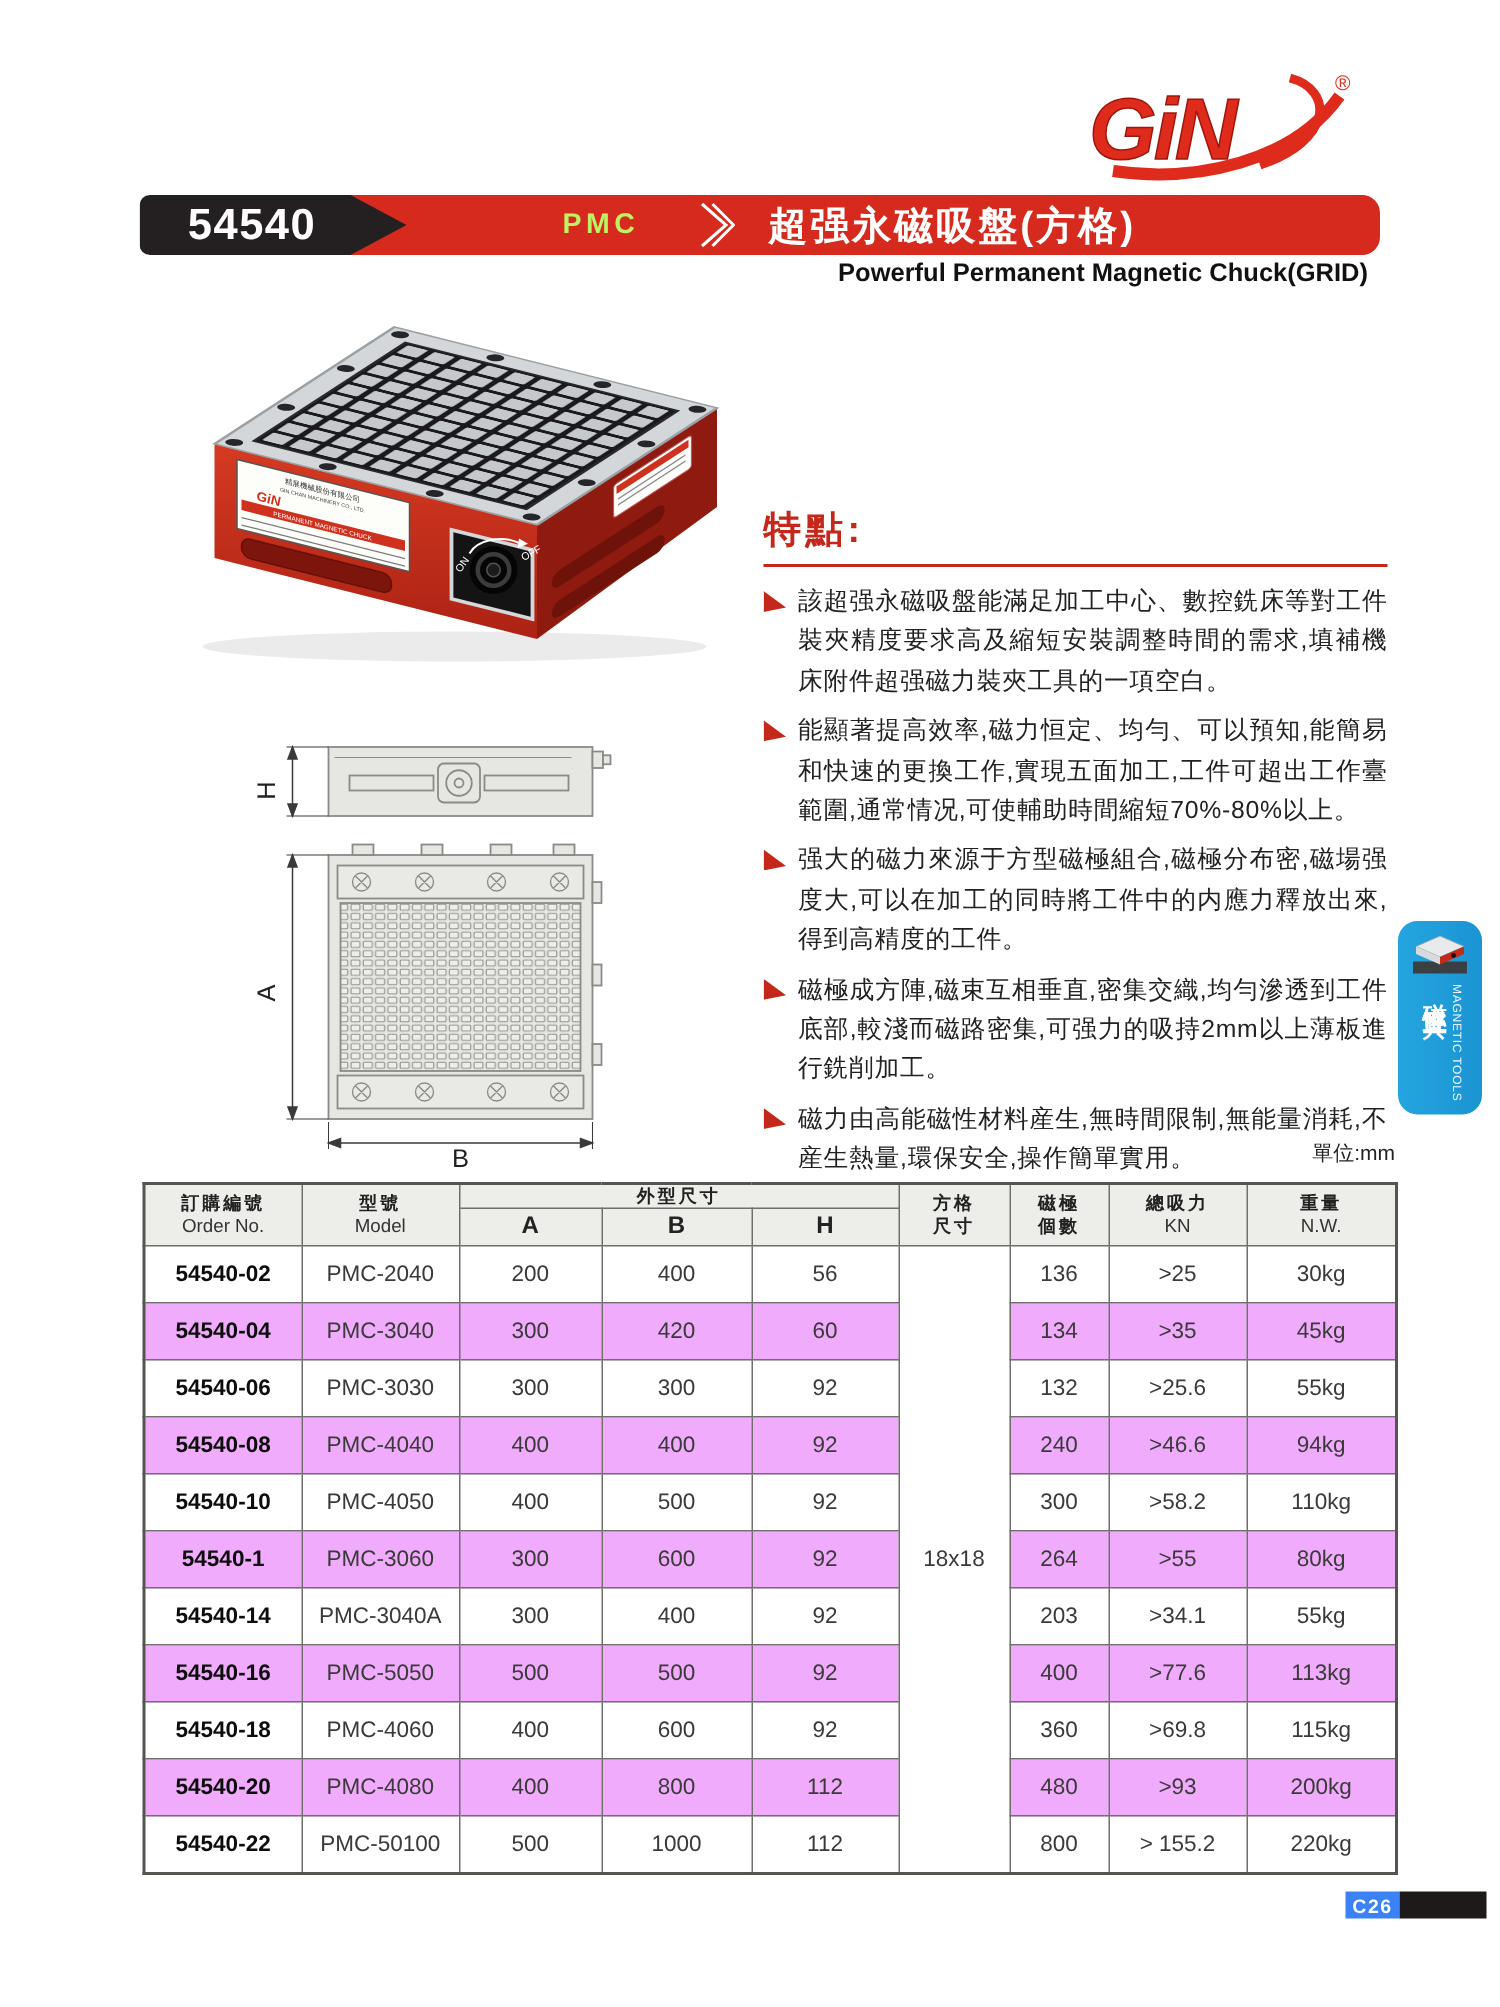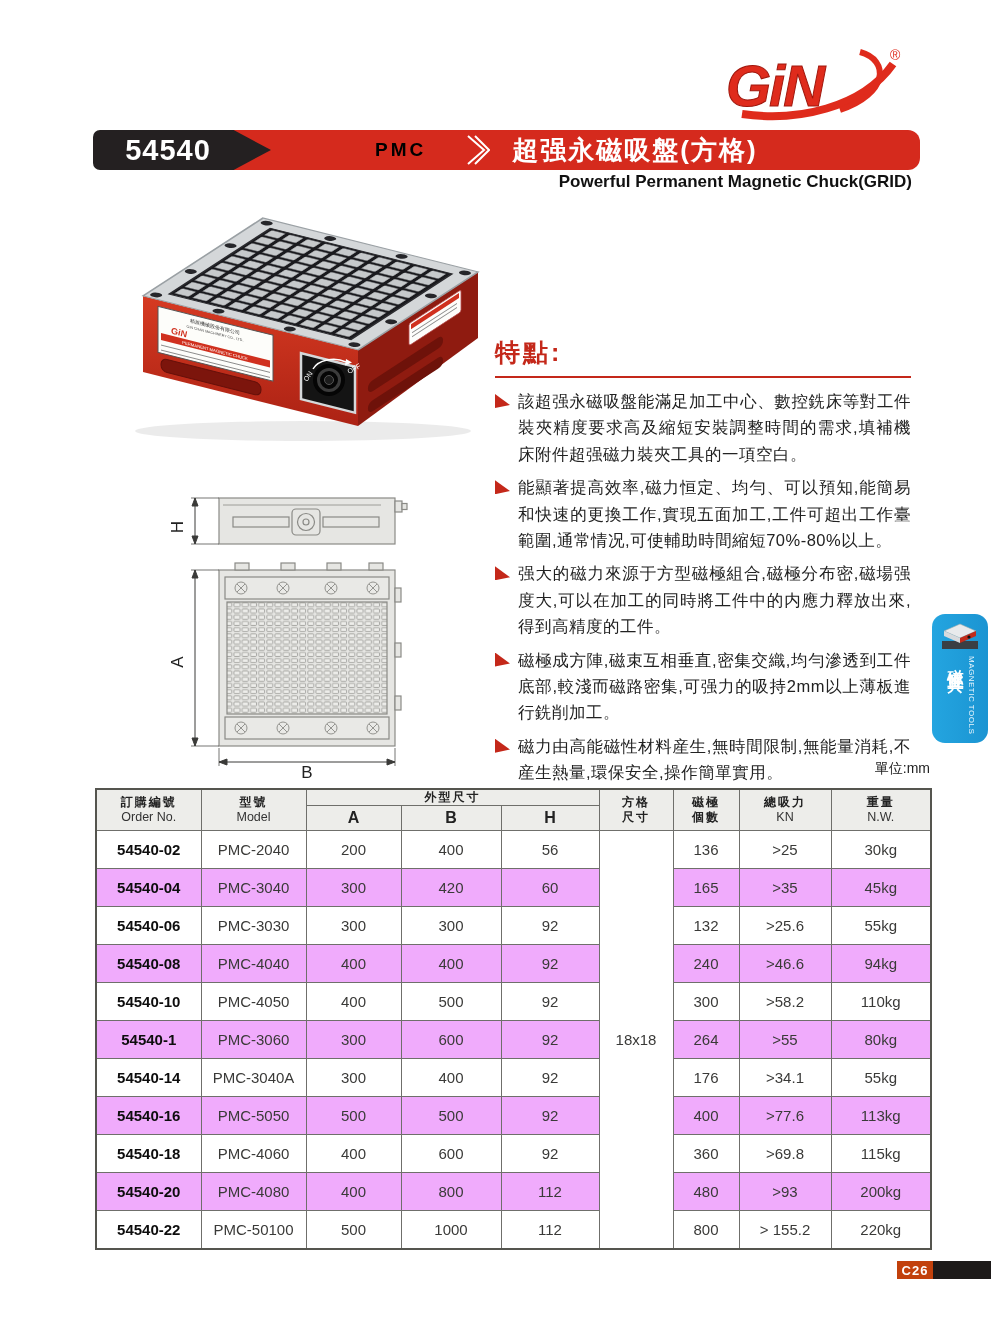--- a/index.html
+++ b/index.html
@@ -10,31 +10,31 @@
   #logo{position:absolute;left:712px;top:42px;width:200px;height:88px;}
 
   
   #titlebar{position:absolute;left:93px;top:130px;width:827px;height:40px;}
   #titlebar .redbar{position:absolute;left:132px;top:0;width:695px;height:40px;
     background:#D52A1D;border-radius:0 12px 12px 0;display:flex;align-items:center;}
   #titlebar .code-poly{position:absolute;left:0;top:0;width:178px;height:40px;background:#242021;
     clip-path:polygon(0 0,79% 0,100% 50%,79% 100%,0 100%);border-radius:7px 0 0 7px;
     display:flex;align-items:center;justify-content:center;z-index:2;}
   #titlebar .code-poly span{color:#fff;font-size:29px;font-weight:bold;letter-spacing:1px;padding-right:28px;}
-  #titlebar .series{color:#000000;font-size:19px;font-weight:bold;letter-spacing:3px;margin-left:150px;}
+  #titlebar .series{color:#bef264;font-size:19px;font-weight:bold;letter-spacing:3px;margin-left:150px;}
   #titlebar .chev{margin-left:38px;}
   #titlebar .title-zh{color:#fff;font-size:26px;font-weight:bold;margin-left:22px;letter-spacing:2px;}
   #subtitle{position:absolute;right:88px;top:172px;font-size:17px;font-weight:bold;color:#111;}
 
   
   #photo{position:absolute;left:113px;top:198px;width:380px;height:250px;}
   #drawings{position:absolute;left:143px;top:478px;width:330px;height:300px;}
 
   
-  #features{position:absolute;left:495px;top:336px;width:416px;}
+  #features{position:absolute;left:509px;top:336px;width:416px;}
   #features h2{margin:0 0 6px 0;font-size:25px;color:#C4281A;letter-spacing:3px;
     border-bottom:2px solid #C4281A;padding-bottom:7px;}
   #features ul{list-style:none;margin:10px 0 0 0;padding:0;}
   #features li{display:flex;align-items:flex-start;margin-bottom:7px;}
   #features .fmark{flex:0 0 15px;width:15px;height:14px;margin:6px 8px 0 0;
     background:#C4281A;clip-path:polygon(0 0,100% 78%,0 100%);}
   #features .ftext{font-size:16.5px;line-height:1.6;color:#222;text-align:justify;letter-spacing:0.5px;}
 
   
   #unit-label{position:absolute;left:820px;top:760px;width:110px;text-align:right;font-size:14px;color:#222;}
@@ -54,21 +54,21 @@
   #side-tab{position:absolute;left:932px;top:614px;width:56px;height:129px;
     background:linear-gradient(90deg,#24A5E0,#1B94D2);border-radius:13px;
     display:flex;flex-direction:column;align-items:center;padding-top:5px;box-sizing:border-box;}
   #side-tab .tab-text{display:flex;flex-direction:row;align-items:flex-start;margin-top:3px;}
   #side-tab .tzh{writing-mode:vertical-rl;text-orientation:upright;color:#fff;font-size:16px;
     font-weight:bold;letter-spacing:3px;}
   #side-tab .ten{writing-mode:vertical-rl;color:#eaf6fd;font-size:8px;letter-spacing:0.5px;margin-left:1px;}
 
   
   #pagebar{position:absolute;left:897px;top:1261px;display:flex;}
-  #pagebar .pred{width:36px;height:18px;background:#c2410c;color:#fff;font-size:13px;font-weight:bold;
+  #pagebar .pred{width:36px;height:18px;background:#3b82f6;color:#fff;font-size:13px;font-weight:bold;
     display:flex;align-items:center;justify-content:center;letter-spacing:1px;}
   #pagebar .pblack{width:58px;height:18px;background:#1d1a19;}
 </style>
 </head>
 <body>
 
 <div id="page">
 
   <svg id="logo" viewBox="0 0 200 88">
     <path d="M30,72 C85,80 150,66 181,22" stroke="#DF2B1C" stroke-width="8" fill="none"></path>
@@ -316,21 +316,21 @@
           <td>136</td>
           <td>&gt;25</td>
           <td>30kg</td>
         </tr>
         <tr class="alt">
           <td class="order">54540-04</td>
           <td>PMC-3040</td>
           <td>300</td>
           <td>420</td>
           <td>60</td>
-          <td>165</td>
+          <td>134</td>
           <td>&gt;35</td>
           <td>45kg</td>
         </tr>
         <tr>
           <td class="order">54540-06</td>
           <td>PMC-3030</td>
           <td>300</td>
           <td>300</td>
           <td>92</td>
           <td>132</td>
@@ -366,21 +366,21 @@
           <td>264</td>
           <td>&gt;55</td>
           <td>80kg</td>
         </tr>
         <tr>
           <td class="order">54540-14</td>
           <td>PMC-3040A</td>
           <td>300</td>
           <td>400</td>
           <td>92</td>
-          <td>176</td>
+          <td>203</td>
           <td>&gt;34.1</td>
           <td>55kg</td>
         </tr>
         <tr class="alt">
           <td class="order">54540-16</td>
           <td>PMC-5050</td>
           <td>500</td>
           <td>500</td>
           <td>92</td>
           <td>400</td>

